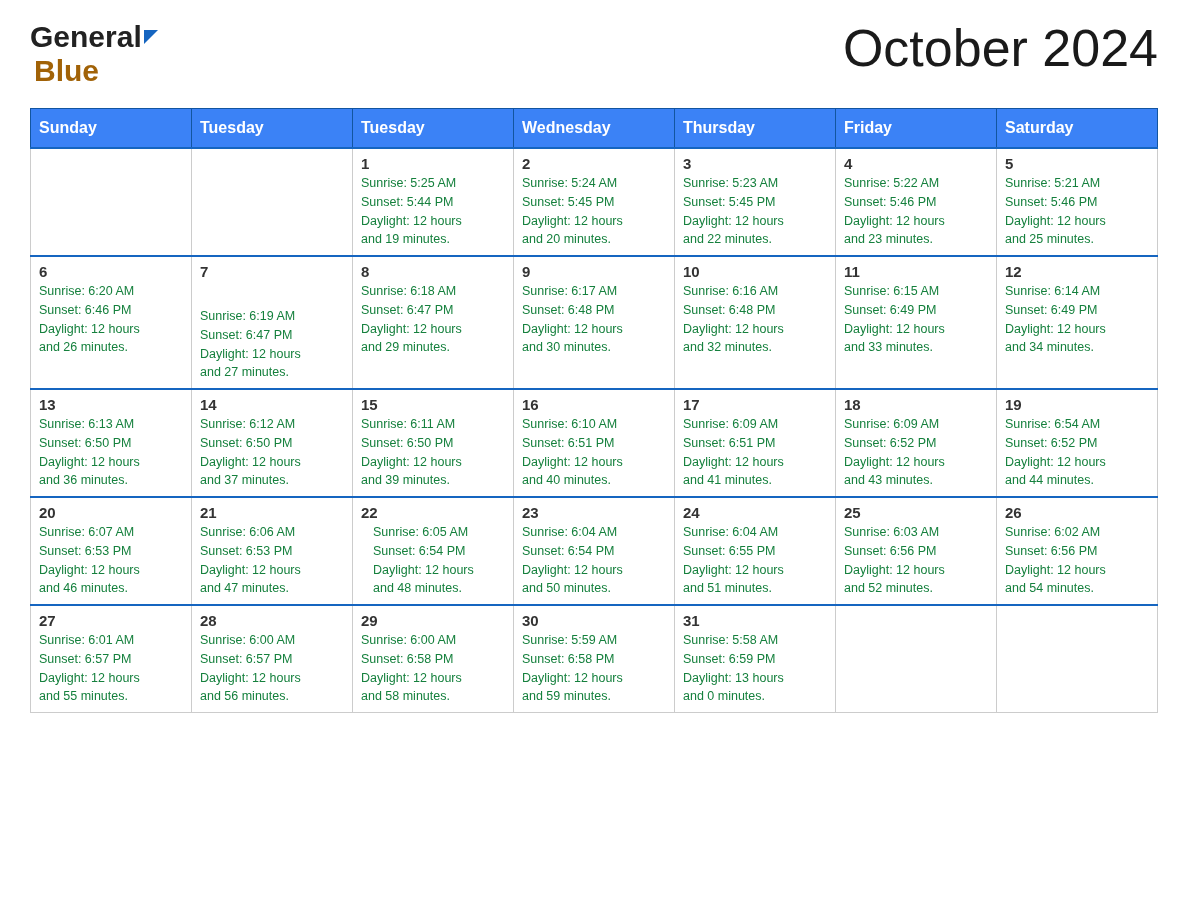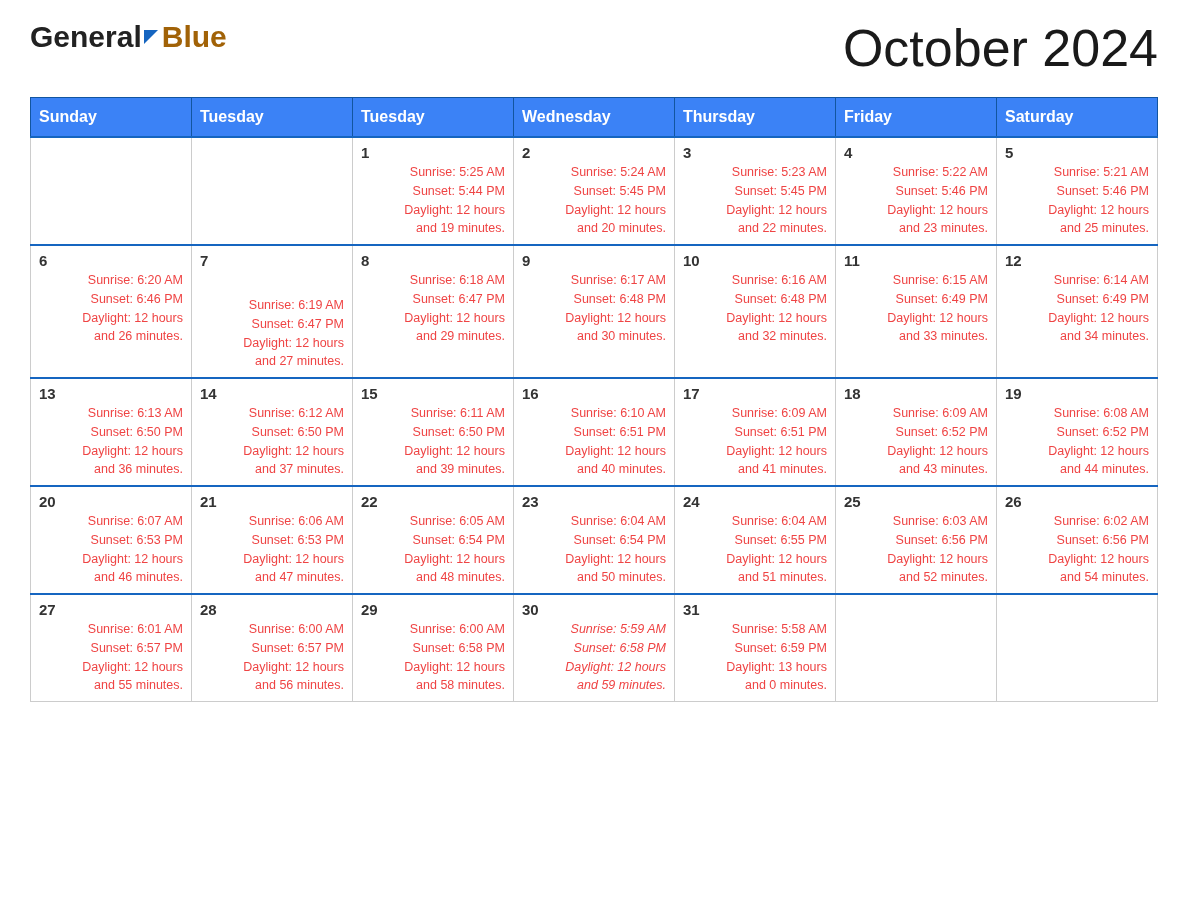--- a/index.html
+++ b/index.html
@@ -11,20 +11,21 @@
       padding: 20px 30px;
     }
     .header {
       display: flex;
       justify-content: space-between;
       align-items: flex-start;
       margin-bottom: 20px;
     }
     .logo {
       display: flex;
+      flex-direction: column;
       align-items: flex-start;
     }
     .title-section {
     }
     .month-title {
       font-size: 52px;
       font-weight: 300;
       color: #1a1a1a;
       line-height: 1.1;
     }
@@ -58,22 +59,21 @@
     }
     .day-number {
       font-size: 15px;
       font-weight: bold;
       display: block;
       margin-bottom: 2px;
     }
     .day-info {
       font-size: 12.5px;
       line-height: 1.5;
-      color: #ef4444;
-      text-align: right;
+      color: #15803d;
     }
     .empty-cell {
       background: #fff;
     }
     tr.week-row td {
       border-top: 2px solid #1565c0;
     }
     .logo-wrapper {
       display: flex;
       align-items: center;
@@ -253,21 +253,21 @@
         </td>
         <td>
           <span class="day-number">18</span>
           <div class="day-info" style="white-space: pre-line;">Sunrise: 6:09 AM
 Sunset: 6:52 PM
 Daylight: 12 hours
 and 43 minutes.</div>
         </td>
         <td>
           <span class="day-number">19</span>
-          <div class="day-info" style="white-space: pre-line;">Sunrise: 6:08 AM
+          <div class="day-info" style="white-space: pre-line;">Sunrise: 6:54 AM
 Sunset: 6:52 PM
 Daylight: 12 hours
 and 44 minutes.</div>
         </td>
       </tr>
       <tr class="week-row">
         <td>
           <span class="day-number">20</span>
           <div class="day-info" style="white-space: pre-line;">Sunrise: 6:07 AM
 Sunset: 6:53 PM
@@ -334,21 +334,21 @@
         </td>
         <td>
           <span class="day-number">29</span>
           <div class="day-info" style="white-space: pre-line;">Sunrise: 6:00 AM
 Sunset: 6:58 PM
 Daylight: 12 hours
 and 58 minutes.</div>
         </td>
         <td>
           <span class="day-number">30</span>
-          <div class="day-info" style="white-space: pre-line; font-style: italic;">Sunrise: 5:59 AM
+          <div class="day-info" style="white-space: pre-line;">Sunrise: 5:59 AM
 Sunset: 6:58 PM
 Daylight: 12 hours
 and 59 minutes.</div>
         </td>
         <td>
           <span class="day-number">31</span>
           <div class="day-info" style="white-space: pre-line;">Sunrise: 5:58 AM
 Sunset: 6:59 PM
 Daylight: 13 hours
 and 0 minutes.</div>

